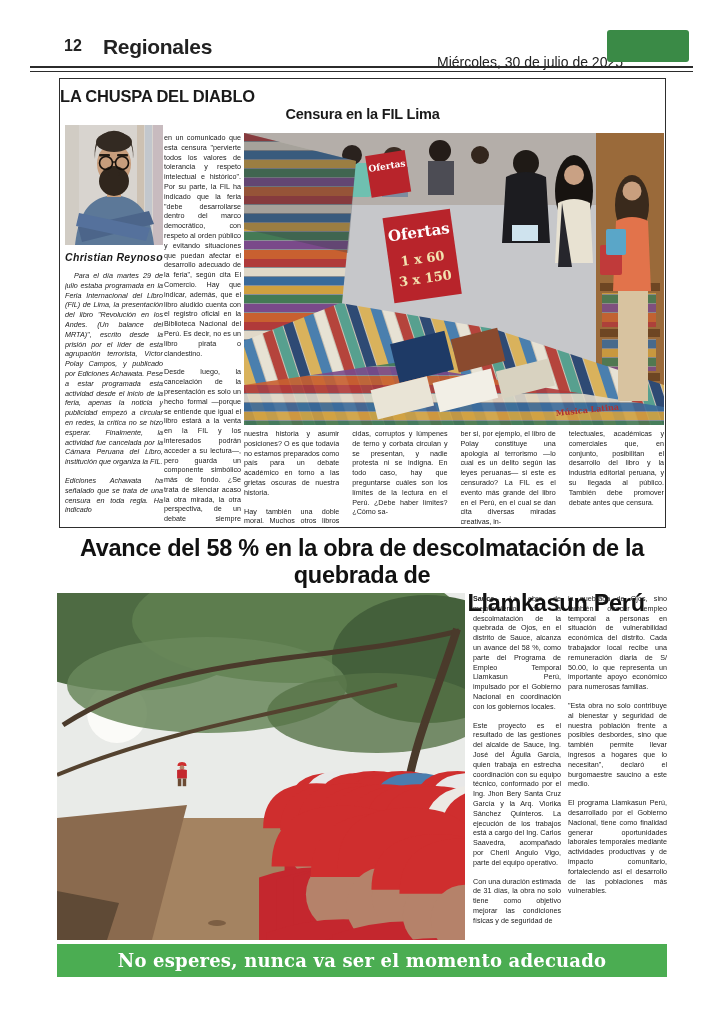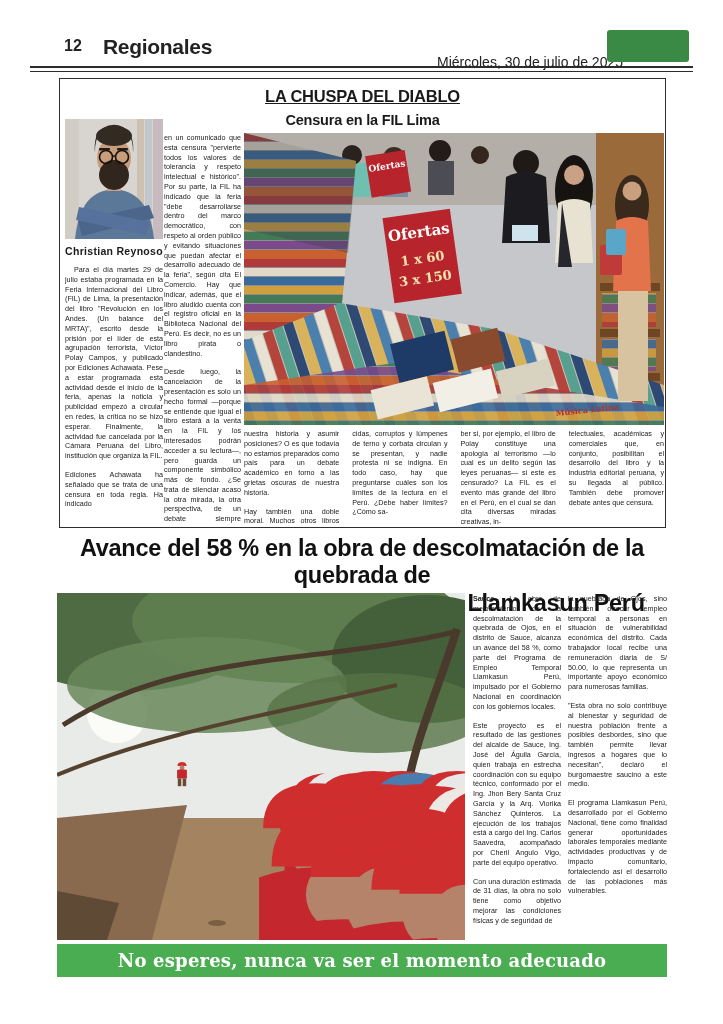--- a/index.html
+++ b/index.html
@@ -11,21 +11,21 @@
   .pagenum{font-size:16px;font-weight:bold;color:#222;}
   .section{font-size:21px;font-weight:bold;color:#222;letter-spacing:-0.3px;}
   .date{font-size:14px;color:#222;}
   .logo{width:58px;height:32px;background:#3a8a46;border-radius:3px;color:#fff;
         display:flex;flex-direction:column;align-items:center;justify-content:center;line-height:1;padding-left:24px;}
   .logo .l1{font-size:7.5px;font-weight:bold;}
   .logo .l2{font-size:17px;font-weight:normal;letter-spacing:0.5px;margin-top:40px;}
   .rule2{border-top:2.5px solid #2b2b2b;border-bottom:1.5px solid #2b2b2b;height:3px;}
   
   #a1box{left:59px;top:78px;width:607px;height:450px;border:1.5px solid #2e2e2e;box-sizing:border-box;}
-  .kicker{font-size:16.5px;font-weight:bold;text-align:center;letter-spacing:-0.2px;text-decoration:underline;}
+  .kicker{font-size:16.5px;font-weight:bold;text-align:left;letter-spacing:-0.2px;}
   .subtitle{font-size:14.5px;font-weight:bold;text-align:center;letter-spacing:-0.2px;}
   .body, .bodycol p{font-size:7.2px;line-height:9.8px;text-align:justify;margin:0;}
   .bodycol p + p{margin-top:9px;}
   .bodycol{overflow:hidden;}
   .indent{text-indent:9px;}
   .caption{font-size:10.5px;font-weight:bold;text-align:center;letter-spacing:0.3px;}
   .strip{display:flex;gap:13px;}
   .strip .bodycol{flex:1;}
   
   .headline2{font-size:23.5px;font-weight:bold;text-align:center;line-height:1.17;letter-spacing:-0.3px;color:#111;}
@@ -46,23 +46,23 @@
   <div class="abs section" style="left:103px;top:35px;">Regionales</div>
   <div class="abs date" style="right:100px;top:54px;">Miércoles, 30 de julio de 2025</div>
   <div class="abs logo" style="right:34px;top:30px;">
     <span class="l1">Diario</span>
     <span class="l2">HOY</span>
   </div>
   <div class="abs rule2" style="left:30px;top:66px;width:663px;"></div>
 
   <div class="abs" id="a1box">
     <div class="kicker" style="margin-top:8px;">LA CHUSPA DEL DIABLO</div>
-    <div class="subtitle" style="margin-top:6px;">Censura en la FIL Lima</div>
-
-    <div class="abs" style="left:5px;top:40px;width:98px;height:392px;overflow:hidden;">
+    <div class="subtitle" style="">Censura en la FIL Lima</div>
+
+    <div class="abs" style="left:5px;top:46px;width:98px;height:392px;overflow:hidden;font-style:italic;">
       <svg width="98" height="120" viewBox="0 0 98 120" role="img">
         <rect width="98" height="120" fill="#d8d4cf"></rect>
         <rect x="72" y="0" width="7" height="120" fill="#c9b9a5" opacity="0.7"></rect>
         <rect x="80" y="0" width="7" height="120" fill="#b9c2cc" opacity="0.7"></rect>
         <rect x="88" y="0" width="10" height="120" fill="#c2b0b8" opacity="0.7"></rect>
         <rect x="0" y="0" width="14" height="120" fill="#cfc9c0" opacity="0.8"></rect>
         <path d="M10,120 C14,84 27,72 49,70 C71,72 85,84 89,120 Z" fill="#5c7898"></path>
         <path d="M13,102 L84,86 L89,99 L17,117 Z" fill="#4c658a"></path>
         <path d="M14,88 L85,103 L81,116 L11,101 Z" fill="#55719c"></path>
         <rect x="42" y="60" width="14" height="12" fill="#caa07e"></rect>

